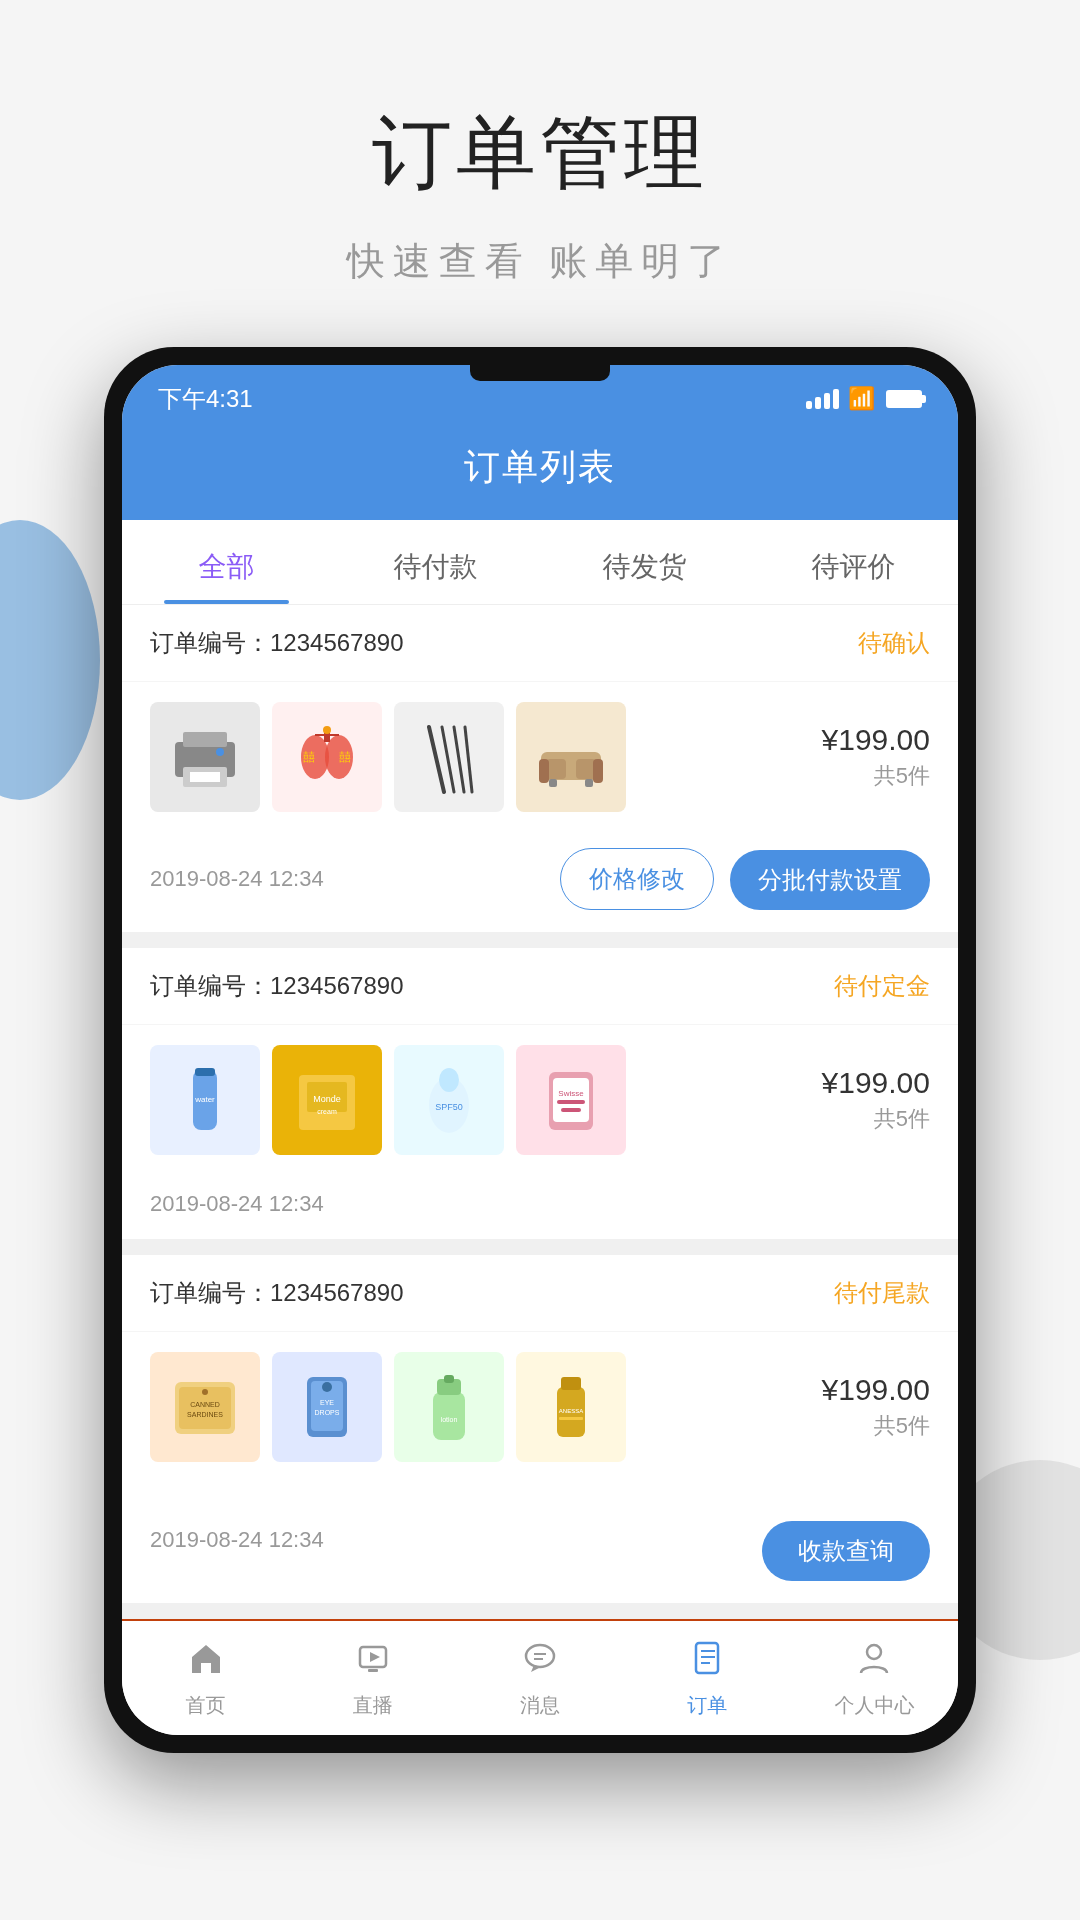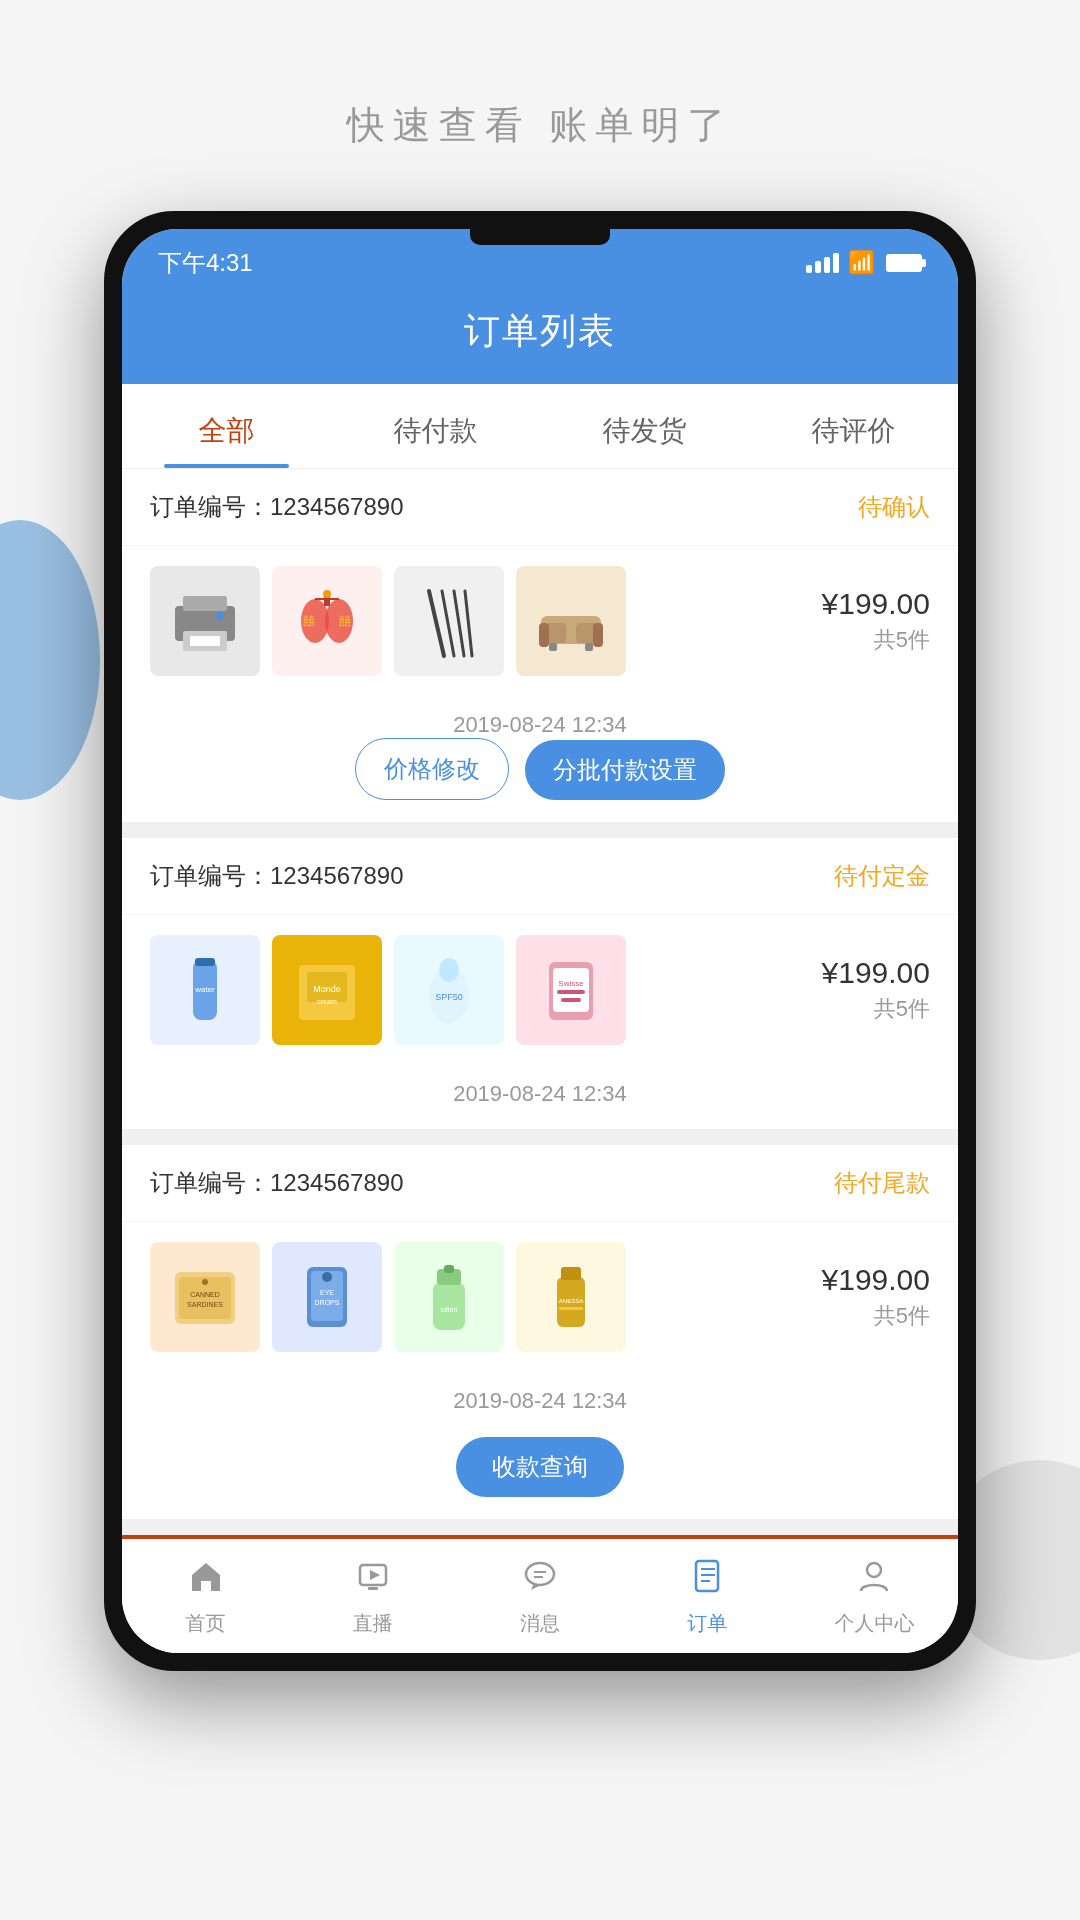--- a/index.html
+++ b/index.html
@@ -160,21 +160,21 @@
     .tab-item {
       flex: 1;
       text-align: center;
       padding: 28px 0 18px 0;
       font-size: 28px;
       color: #666;
       position: relative;
       cursor: pointer;
     }
     .tab-item.active {
-      color: #c2410c;
+      color: #8b5cf6;
     }
     .tab-item.active::after {
       content: '';
       position: absolute;
       bottom: 0;
       left: 20%;
       width: 60%;
       height: 4px;
       background: #4a90e2;
       border-radius: 2px;
@@ -237,21 +237,20 @@
     .order-count {
       font-size: 22px;
       color: #999;
       margin-top: 4px;
     }
     .order-card-footer {
       display: flex;
       justify-content: space-between;
       align-items: center;
       padding: 16px 28px 22px 28px;
-      flex-direction: column;
     }
     .order-date {
       font-size: 22px;
       color: #999;
     }
     .order-actions {
       display: flex;
       gap: 16px;
       align-items: flex-end;
     }
@@ -281,21 +280,21 @@
       font-size: 24px;
       background: #4a90e2;
       cursor: pointer;
       margin-top: 23px;
     }
 
     
     .bottom-nav {
       background: white;
       display: flex;
-      border-top: 4px solid #c2410c;
+      border-top: 2px solid #c2410c;
     }
     .nav-item {
       flex: 1;
       display: flex;
       flex-direction: column;
       align-items: center;
       padding: 18px 0 16px 0;
       cursor: pointer;
     }
     .nav-icon {
@@ -328,20 +327,21 @@
     .prod-lotion { background: #e8ffe8; }
     .prod-gold { background: #fff8e0; }
   </style>
 </head>
 <body>
 
 <div class="bg-circle-blue"></div>
 <div class="bg-circle-gray"></div>
 
 <div class="page-header">
+  <div class="page-title">订单管理</div>
   <div class="page-subtitle">快速查看  账单明了</div>
 </div>
 
 <div class="phone-wrapper">
   <div class="phone-frame">
     <div class="phone-notch"></div>
     <div class="phone-screen">
 
       <div class="status-bar">
         <span>下午4:31</span>

